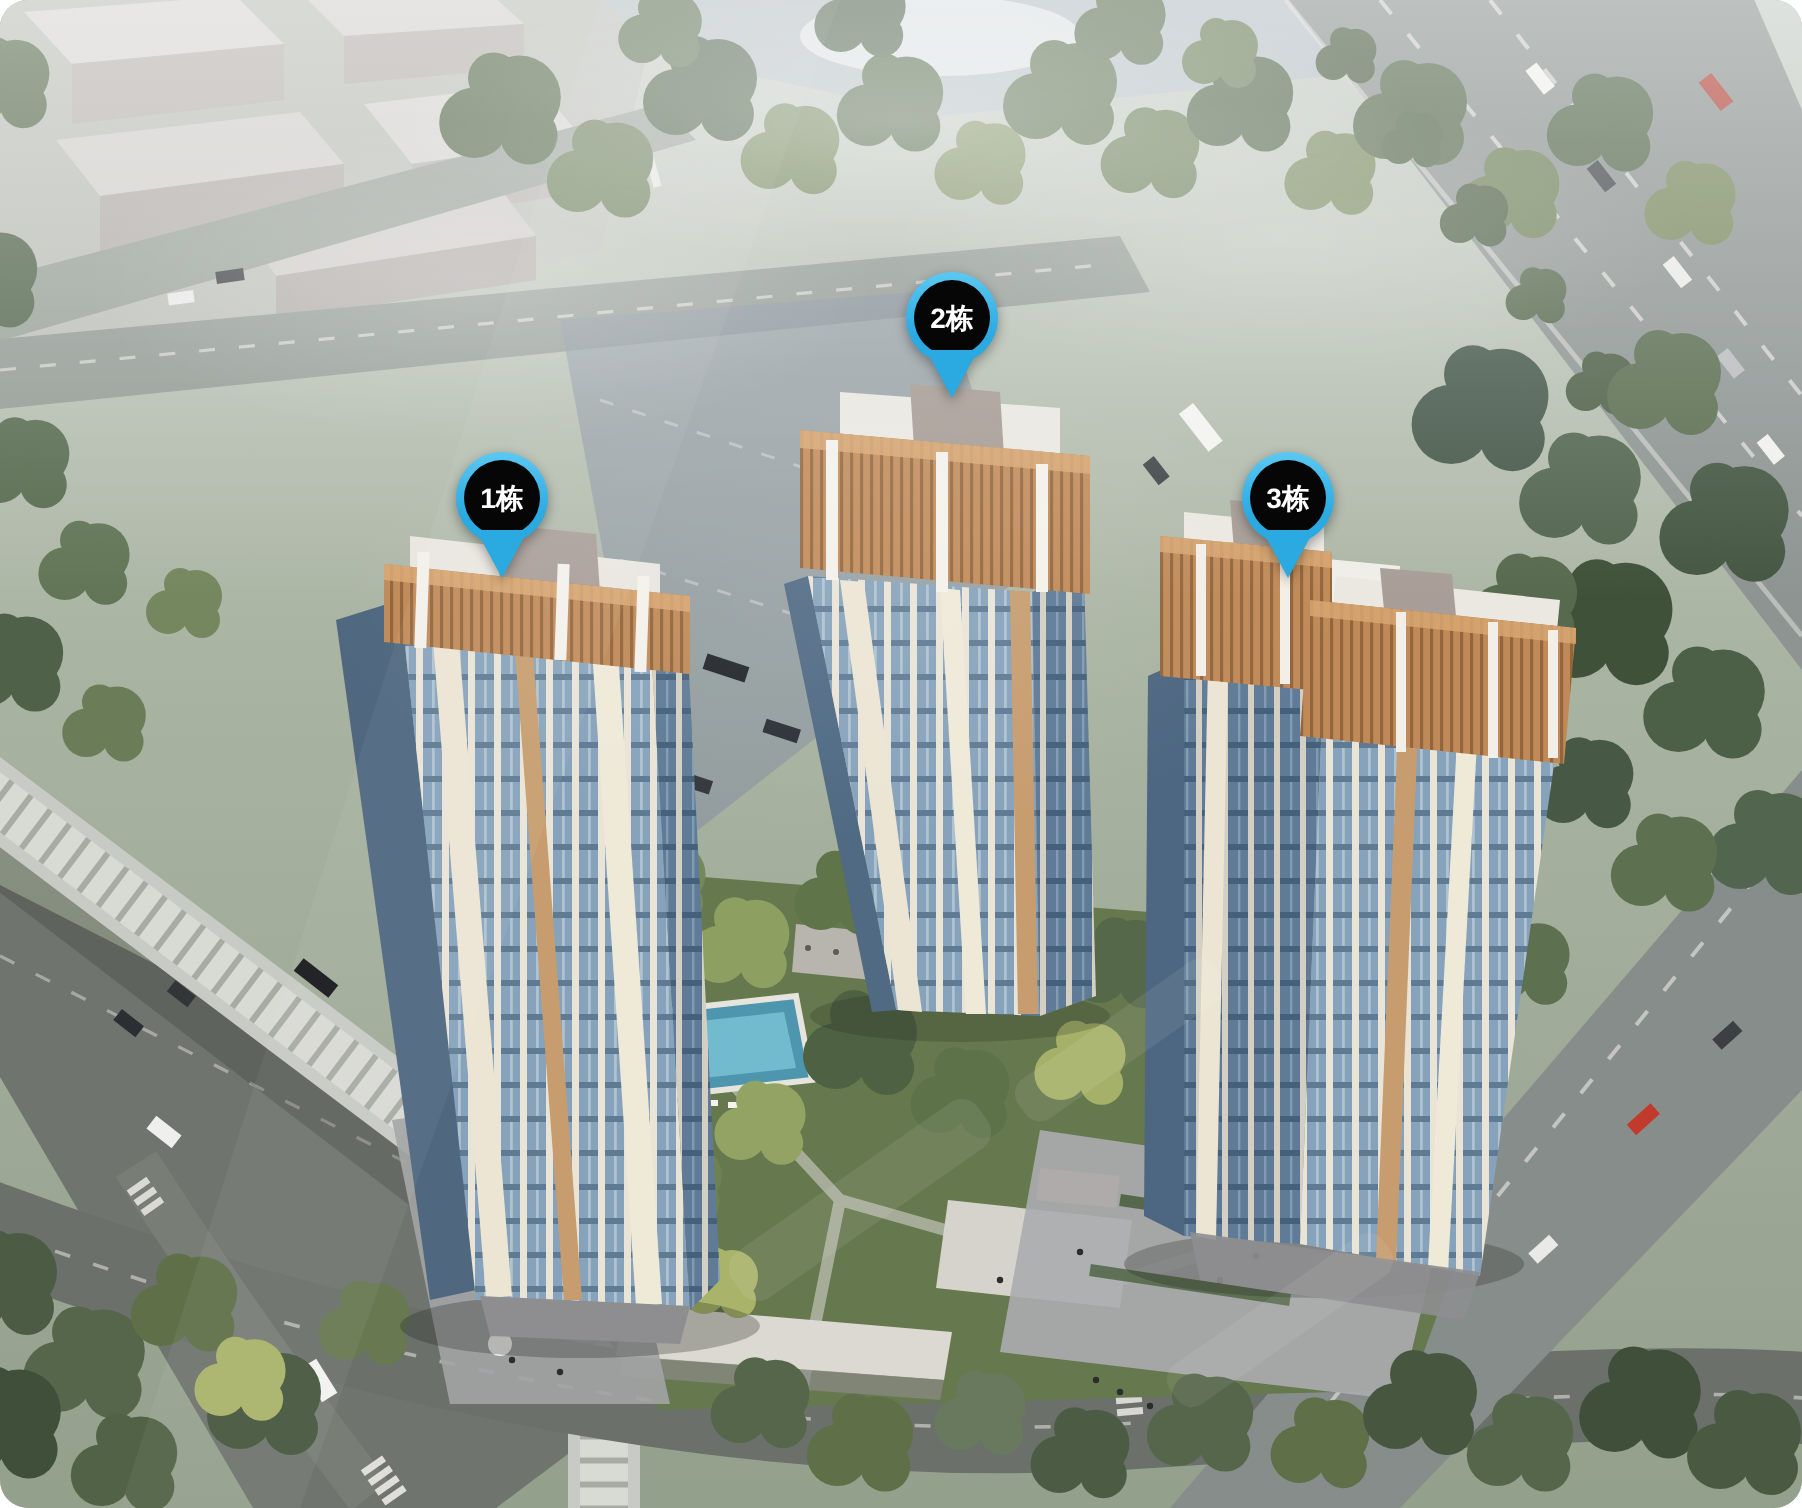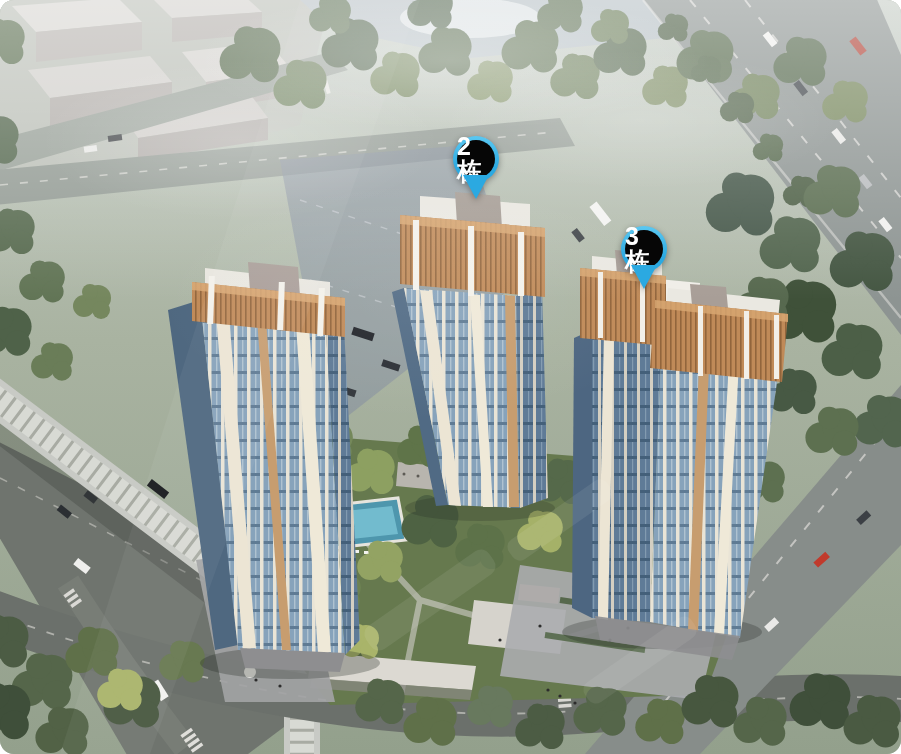--- a/index.html
+++ b/index.html
@@ -1,21 +1,21 @@
 <!DOCTYPE html>
 <html style="--pin-color: #2ba9e1; --pin-color-light: #5bc8f2; --badge-color: #060606; --text-color: #ffffff;"><head>
 <meta charset="utf-8">
 <style>
   html,body{margin:0;padding:0;background:#ffffff;font-family:"Liberation Sans",sans-serif;}
   .stage{position:relative;width:901px;height:754px;border-radius:14px;overflow:hidden;background:#aeb8aa;}
   .stage svg{display:block;width:901px;height:754px;}
   
   .pin{position:absolute;width:52px;transform:translate(-50%,-100%);display:flex;flex-direction:column;align-items:center;filter:drop-shadow(0 2px 3px rgba(0,0,0,.35));cursor:pointer;z-index:5;}
   .pin-head{width:46px;height:46px;border-radius:50%;background:linear-gradient(180deg,var(--pin-color-light,#5bc8f2) 0%,var(--pin-color,#2ba9e1) 70%);display:flex;align-items:center;justify-content:center;}
-  .pin-badge{width:38px;height:38px;border-radius:50%;background:var(--badge-color,#060606);color:var(--text-color,#fff);display:flex;align-items:center;justify-content:center;font-size:25px;font-weight:bold;letter-spacing:0;line-height:1;}
+  .pin-badge{width:38px;height:38px;border-radius:50%;background:var(--badge-color,#060606);color:var(--text-color,#fff);display:flex;align-items:center;justify-content:center;font-size:14px;font-weight:bold;letter-spacing:0;line-height:1;}
   .pin-tail{width:0;height:0;margin-top:-7px;border-left:13px solid transparent;border-right:13px solid transparent;border-top:24px solid var(--pin-color,#2ba9e1);}
 </style>
 </head>
 <body>
 
 <div class="stage">
 
 <svg viewBox="0 0 901 754" aria-hidden="true">
   <defs>
     <linearGradient id="ground" x1="0" y1="0" x2="0" y2="1">
@@ -363,20 +363,26 @@
     <ellipse cx="240" cy="140" rx="200" ry="80" fill="url(#hz)" opacity="0.4"></ellipse>
     <ellipse cx="640" cy="120" rx="200" ry="70" fill="url(#hz)" opacity="0.35"></ellipse>
     <ellipse cx="420" cy="300" rx="260" ry="120" fill="url(#hz)" opacity="0.18"></ellipse>
     <polygon points="300,0 420,0 150,754 60,754" fill="#ffffff" opacity="0.05"></polygon>
     <rect x="355" y="586" width="150" height="28" rx="10" transform="rotate(-35 430 600)" fill="#ffffff" opacity="0.08"></rect>
     <rect x="500" y="508" width="120" height="24" rx="9" transform="rotate(-35 560 520)" fill="#ffffff" opacity="0.08"></rect>
     <rect x="575" y="648" width="130" height="24" rx="9" transform="rotate(-35 640 660)" fill="#ffffff" opacity="0.07"></rect>
   </g>
 </svg>
 
+  <div class="pin" style="left: 251px; top: 289px;">
+    <div class="pin-head">
+      <span class="pin-badge">1栋</span>
+    </div>
+    <div class="pin-tail"></div>
+  </div>
 
   <div class="pin" style="left: 476px; top: 199px;">
     <div class="pin-head">
       <span class="pin-badge">2栋</span>
     </div>
     <div class="pin-tail"></div>
   </div>
 
   <div class="pin" style="left: 644px; top: 289px;">
     <div class="pin-head">

